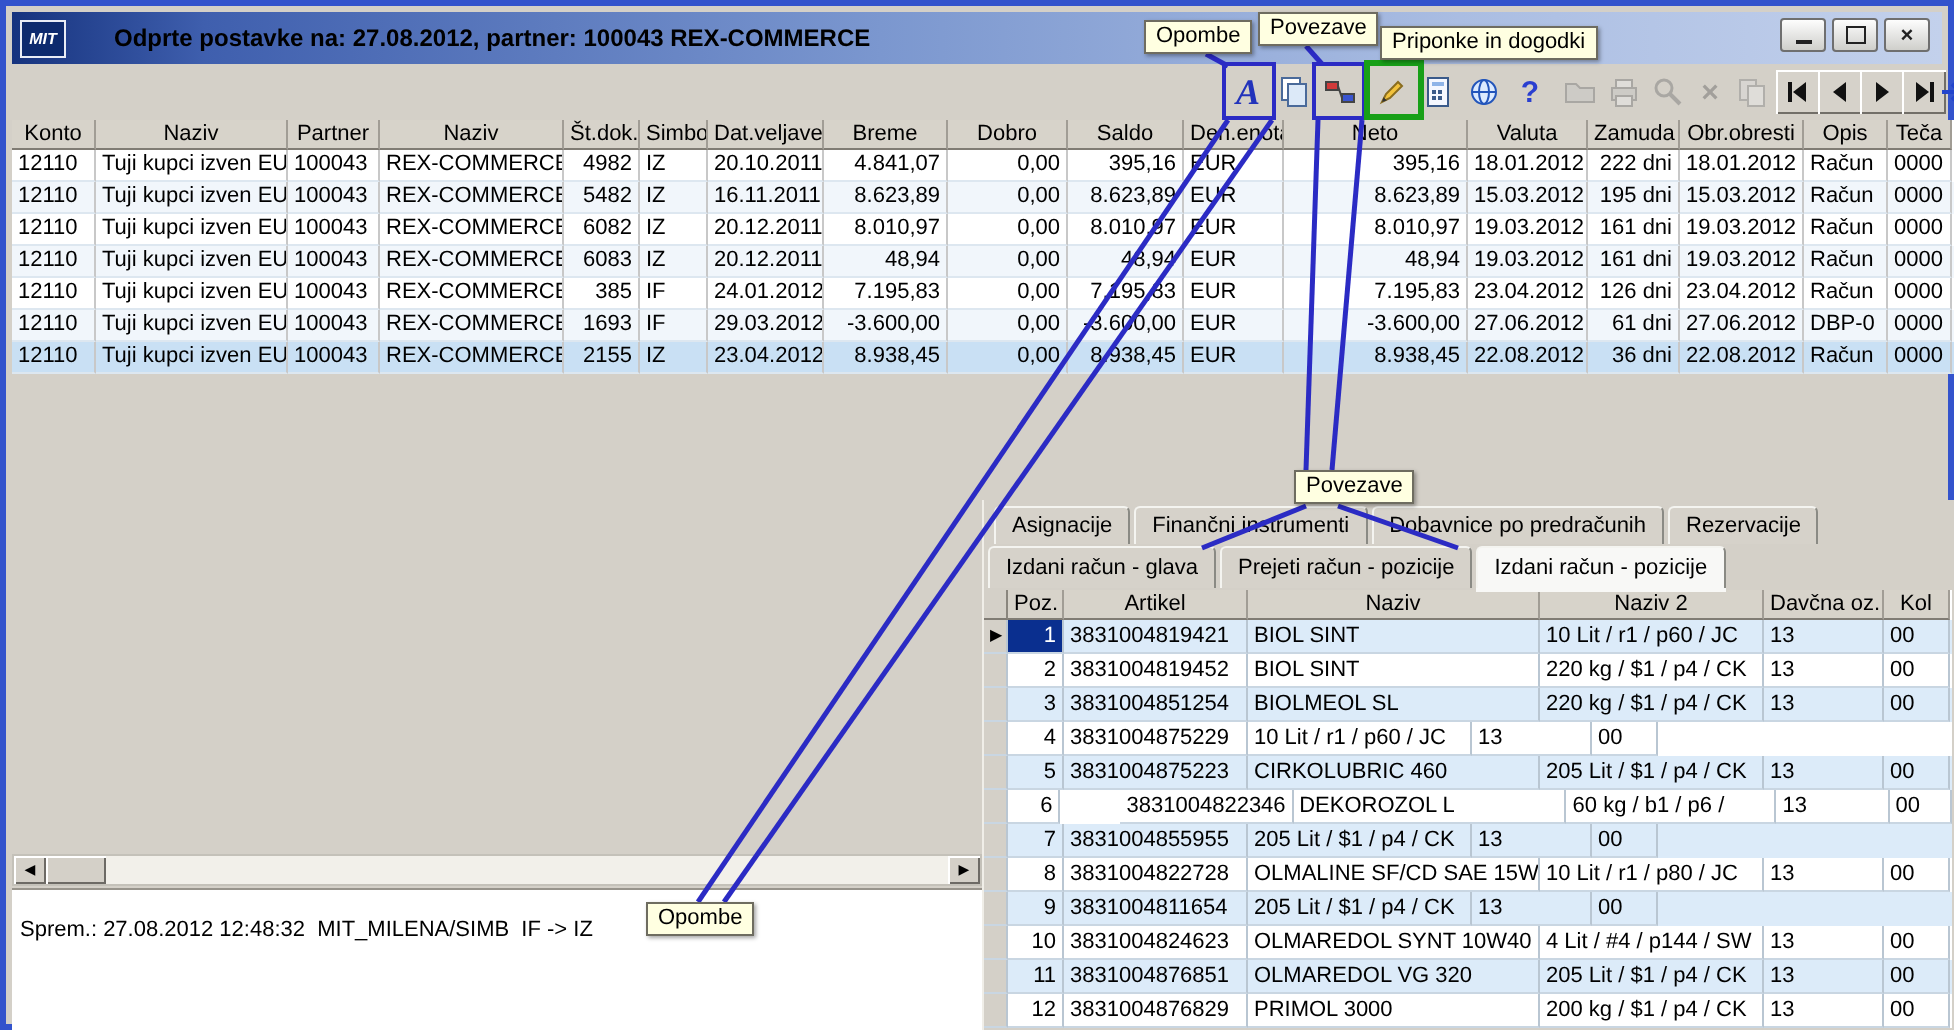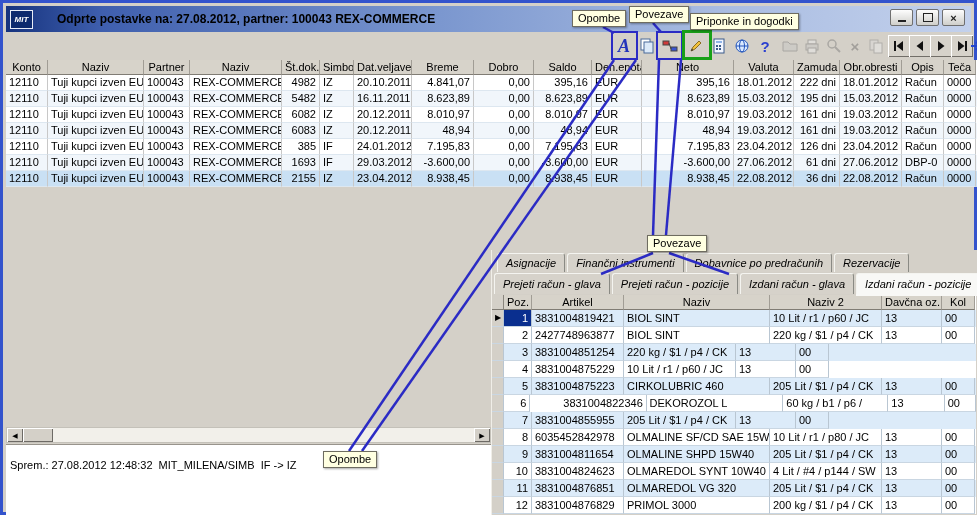--- a/index.html
+++ b/index.html
@@ -46,21 +46,21 @@
   .td{border-right:1px solid #c8c8c8;}
   .grid-main .td{height:16px;line-height:15px;border-bottom:1px solid #dde7f0;}
   .grid-detail .td{height:17px;line-height:16px;border-bottom:1px solid #c9d6e2;border-right:1px solid #b9c6d2;}
   .al-l{text-align:left;} .al-r{text-align:right;} .al-c{text-align:center;}
   .grid-main .zebra{background:#fff;} .grid-main .tr.data:not(.zebra){background:#f1f6fb;}
   .grid-detail .zebra{background:var(--row-alt-blue);} .grid-detail .tr.data:not(.zebra){background:#fff;}
   .grid-main .sel{background:var(--selected-row) !important;}
   .marker{background:#d4d0c8;border-right:1px solid #8a867e;font-size:8px;text-align:center;color:#000;}
   .selcell{background:var(--selection-blue) !important;color:#fff;}
   
-  .tabstrip{position:absolute;display:flex;z-index:5;font-style:italic;}
+  .tabstrip{position:absolute;display:flex;z-index:5;}
   .strip1{left:494px;top:250px;height:19px;}
   .strip2{left:491px;top:270px;height:21px;}
   .tab{height:100%;box-sizing:border-box;display:flex;align-items:center;padding:0 8px;
     background:#d6d2ca;border:1px solid #8a8a84;border-bottom:none;border-top-color:#f4f4f0;
     border-left-color:#f4f4f0;border-radius:3px 3px 0 0;margin-right:2px;white-space:nowrap;}
   .tab.active{background:#f8f8f6;position:relative;z-index:6;box-shadow:0 2px 0 #f8f8f6;}
   .detail-panel{position:absolute;left:488px;top:247px;width:486px;height:265px;background:#d4d0c8;
     border-left:1px solid #f0eee8;z-index:1;}
   
   .scrollbar{position:absolute;left:3px;top:424px;width:485px;height:16px;background:#f2f0ea;
@@ -366,23 +366,22 @@
   </div>
 
   <div class="detail-panel"></div>
   <div class="tabstrip strip1">
       <div class="tab">Asignacije</div>
       <div class="tab">Finančni instrumenti</div>
       <div class="tab">Dobavnice po predračunih</div>
       <div class="tab">Rezervacije</div>
     </div>
   <div class="tabstrip strip2">
-      <div class="tab">Prejeti račun - glava</div>
+      <div class="tab">Izdani račun - glava</div>
       <div class="tab">Prejeti račun - pozicije</div>
-      <div class="tab">Izdani račun - glava</div>
       <div class="tab active">Izdani račun - pozicije</div>
     </div>
   <div class="grid grid-detail" style="left:489px;top:292px;width:484px;">
       <div class="tr">
         <div class="th al-c marker" style="width: 12px;"></div>
         <div class="th al-c" style="width: 28px;">Poz.</div>
         <div class="th al-c" style="width: 92px;">Artikel</div>
         <div class="th al-c" style="width: 146px;">Naziv</div>
         <div class="th al-c" style="width: 112px;">Naziv 2</div>
         <div class="th al-c" style="width: 60px;">Davčna oz.</div>
@@ -393,30 +392,31 @@
         <div class="td al-r selcell" style="width: 28px;">1</div>
         <div class="td al-l" style="width: 92px;">3831004819421</div>
         <div class="td al-l" style="width: 146px;">BIOL SINT</div>
         <div class="td al-l" style="width: 112px;">10 Lit / r1 / p60 / JC</div>
         <div class="td al-l" style="width: 60px;">13</div>
         <div class="td al-l" style="width: 33px;">00</div>
       </div>
       <div class="tr data">
         <div class="td al-c marker" style="width: 12px;"></div>
         <div class="td al-r" style="width: 28px;">2</div>
-        <div class="td al-l" style="width: 92px;">2427748963877</div>
+        <div class="td al-l" style="width: 92px;">3831004819452</div>
         <div class="td al-l" style="width: 146px;">BIOL SINT</div>
         <div class="td al-l" style="width: 112px;">220 kg / $1 / p4 / CK</div>
         <div class="td al-l" style="width: 60px;">13</div>
         <div class="td al-l" style="width: 33px;">00</div>
       </div>
       <div class="tr data zebra">
         <div class="td al-c marker" style="width: 12px;"></div>
         <div class="td al-r" style="width: 28px;">3</div>
         <div class="td al-l" style="width: 92px;">3831004851254</div>
+        <div class="td al-l" style="width: 146px;">BIOLMEOL  SL</div>
         <div class="td al-l" style="width: 112px;">220 kg / $1 / p4 / CK</div>
         <div class="td al-l" style="width: 60px;">13</div>
         <div class="td al-l" style="width: 33px;">00</div>
       </div>
       <div class="tr data">
         <div class="td al-c marker" style="width: 12px;"></div>
         <div class="td al-r" style="width: 28px;">4</div>
         <div class="td al-l" style="width: 92px;">3831004875229</div>
         <div class="td al-l" style="width: 112px;">10 Lit / r1 / p60 / JC</div>
         <div class="td al-l" style="width: 60px;">13</div>
@@ -444,31 +444,30 @@
         <div class="td al-c marker" style="width: 12px;"></div>
         <div class="td al-r" style="width: 28px;">7</div>
         <div class="td al-l" style="width: 92px;">3831004855955</div>
         <div class="td al-l" style="width: 112px;">205 Lit / $1 / p4 / CK</div>
         <div class="td al-l" style="width: 60px;">13</div>
         <div class="td al-l" style="width: 33px;">00</div>
       </div>
       <div class="tr data">
         <div class="td al-c marker" style="width: 12px;"></div>
         <div class="td al-r" style="width: 28px;">8</div>
-        <div class="td al-l" style="width: 92px;">6035452842978</div>
+        <div class="td al-l" style="width: 92px;">3831004822728</div>
         <div class="td al-l" style="width: 146px;">OLMALINE SF/CD SAE 15W40</div>
         <div class="td al-l" style="width: 112px;">10 Lit / r1 / p80 / JC</div>
         <div class="td al-l" style="width: 60px;">13</div>
         <div class="td al-l" style="width: 33px;">00</div>
       </div>
       <div class="tr data zebra">
         <div class="td al-c marker" style="width: 12px;"></div>
         <div class="td al-r" style="width: 28px;">9</div>
         <div class="td al-l" style="width: 92px;">3831004811654</div>
-        <div class="td al-l" style="width: 146px;">OLMALINE   SHPD 15W40</div>
         <div class="td al-l" style="width: 112px;">205 Lit / $1 / p4 / CK</div>
         <div class="td al-l" style="width: 60px;">13</div>
         <div class="td al-l" style="width: 33px;">00</div>
       </div>
       <div class="tr data">
         <div class="td al-c marker" style="width: 12px;"></div>
         <div class="td al-r" style="width: 28px;">10</div>
         <div class="td al-l" style="width: 92px;">3831004824623</div>
         <div class="td al-l" style="width: 146px;">OLMAREDOL  SYNT 10W40</div>
         <div class="td al-l" style="width: 112px;">4 Lit / #4 / p144 / SW</div>

